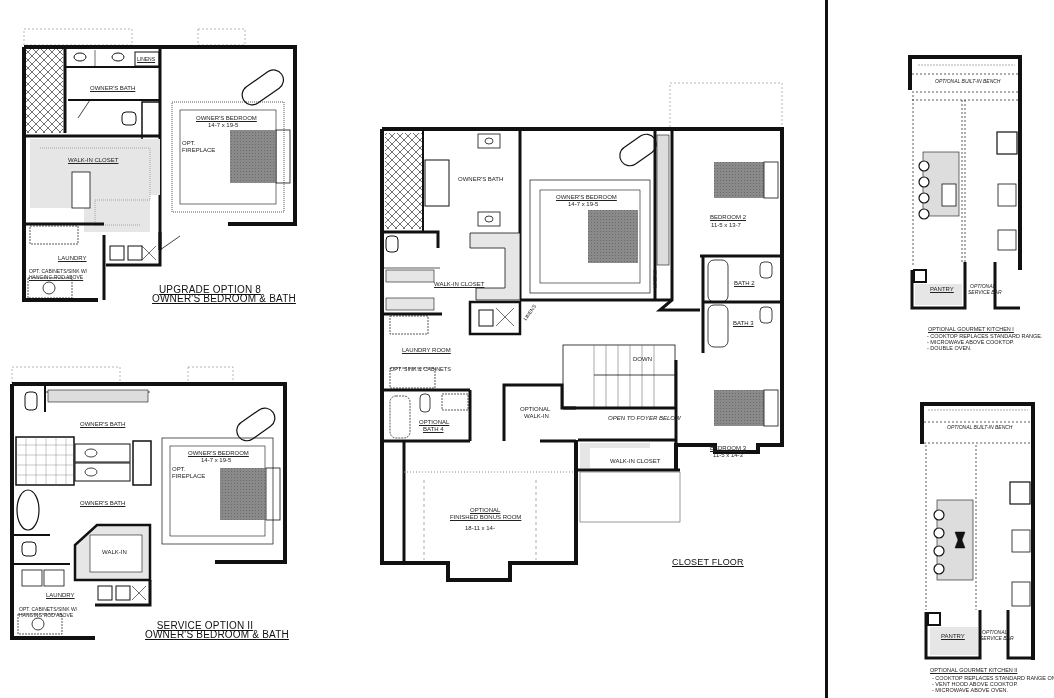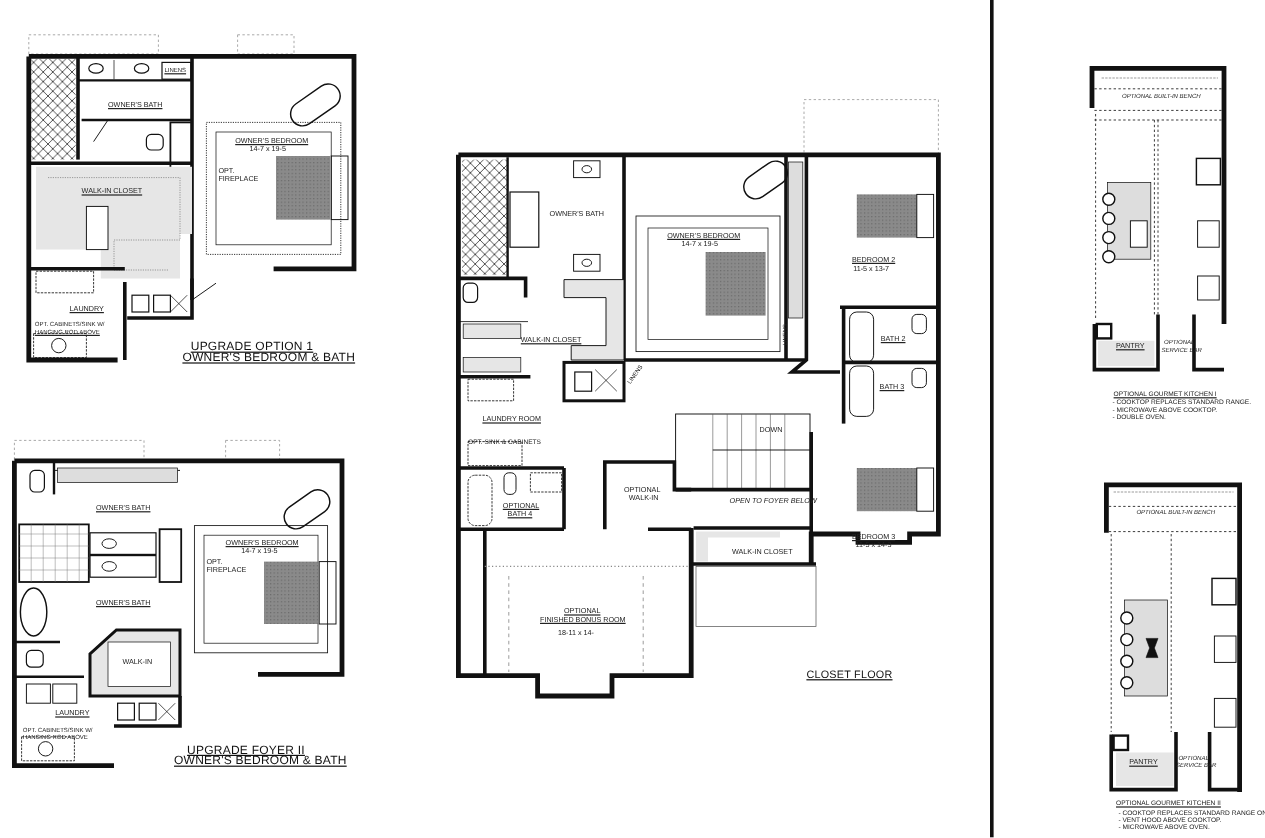--- a/index.html
+++ b/index.html
@@ -251,35 +251,35 @@
 <div>
   <div class="lbl u" style="left:137px;top:56px;font-size:5px;">LINENS</div>
   <div class="lbl u" style="left:90px;top:85px;">OWNER'S BATH</div>
   <div class="lbl u" style="left:196px;top:115px;">OWNER'S BEDROOM</div>
   <div class="lbl dim" style="left:208px;top:122px;">14-7 x 19-5</div>
   <div class="lbl" style="left:182px;top:140px;width:34px;white-space:normal;text-align:left;">OPT. FIREPLACE</div>
   <div class="lbl u" style="left:68px;top:157px;">WALK-IN CLOSET</div>
   <div class="lbl u" style="left:58px;top:255px;">LAUNDRY</div>
   <div class="lbl" style="left:29px;top:268px;font-size:5px;text-align:left;">OPT. CABINETS/SINK W/</div>
   <div class="lbl u" style="left:29px;top:274px;font-size:5px;text-align:left;">HANGING ROD ABOVE</div>
-  <div class="title" style="left:155px;top:284px;width:110px;">UPGRADE OPTION 1</div>
+  <div class="title" style="left:155px;top:284px;width:110px;">UPGRADE OPTION 8</div>
   <div class="title" style="left:152px;top:293px;width:118px;">OWNER'S BEDROOM &amp; BATH</div>
 </div>
 
 <div>
   <div class="lbl u" style="left:80px;top:421px;">OWNER'S BATH</div>
   <div class="lbl u" style="left:80px;top:500px;">OWNER'S BATH</div>
   <div class="lbl u" style="left:188px;top:450px;">OWNER'S BEDROOM</div>
   <div class="lbl dim" style="left:201px;top:457px;">14-7 x 19-5</div>
   <div class="lbl" style="left:172px;top:466px;width:34px;white-space:normal;text-align:left;">OPT. FIREPLACE</div>
   <div class="lbl" style="left:102px;top:549px;">WALK-IN</div>
   <div class="lbl u" style="left:46px;top:592px;">LAUNDRY</div>
   <div class="lbl" style="left:19px;top:606px;font-size:5px;text-align:left;">OPT. CABINETS/SINK W/</div>
   <div class="lbl" style="left:19px;top:612px;font-size:5px;text-align:left;">HANGING ROD ABOVE</div>
-  <div class="title" style="left:150px;top:620px;width:110px;">UPGRADE FOYER II</div>
+  <div class="title" style="left:150px;top:620px;width:110px;">SERVICE OPTION II</div>
   <div class="title" style="left:145px;top:629px;width:120px;">OWNER'S BEDROOM &amp; BATH</div>
 </div>
 
 <div>
   <div class="lbl" style="left:458px;top:176px;">OWNER'S BATH</div>
   <div class="lbl u" style="left:556px;top:194px;">OWNER'S BEDROOM</div>
   <div class="lbl dim" style="left:568px;top:201px;">14-7 x 19-5</div>
   <div class="lbl u" style="left:710px;top:214px;">BEDROOM 2</div>
   <div class="lbl dim" style="left:711px;top:222px;">11-5 x 13-7</div>
   <div class="lbl" style="left:652px;top:288px;font-size:5px;transform:rotate(-90deg);transform-origin:left top;">LINENS</div>

